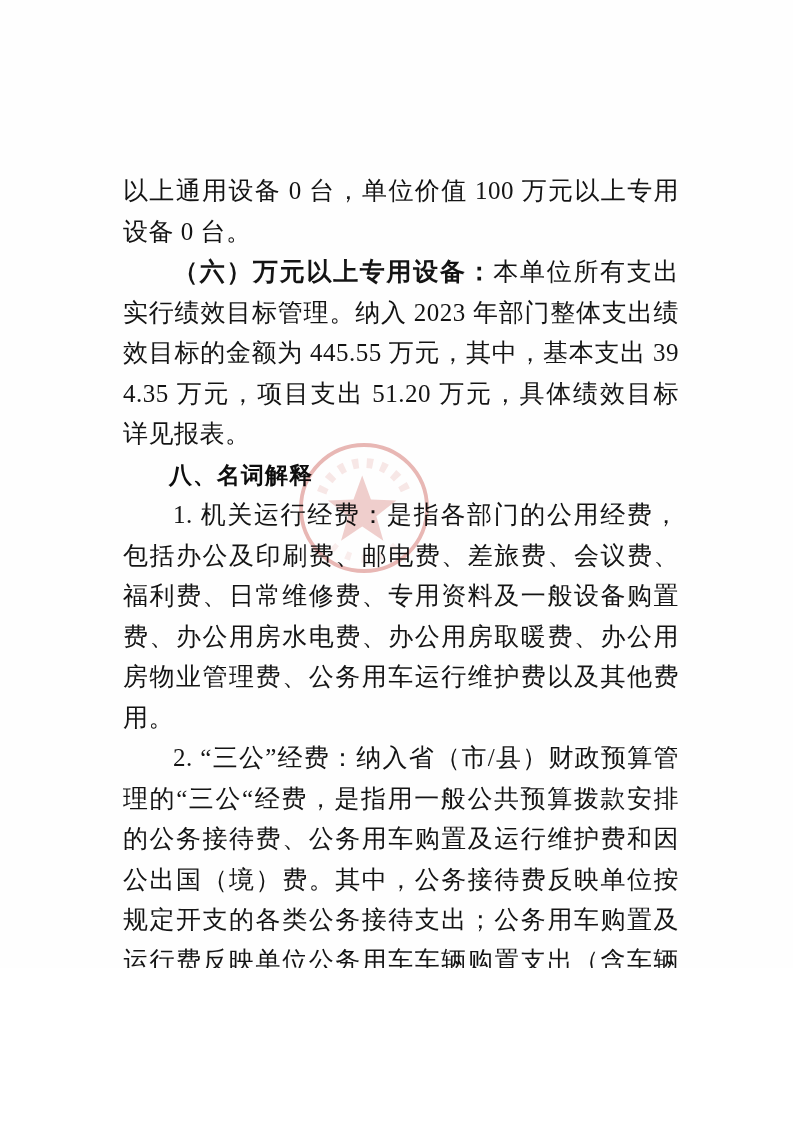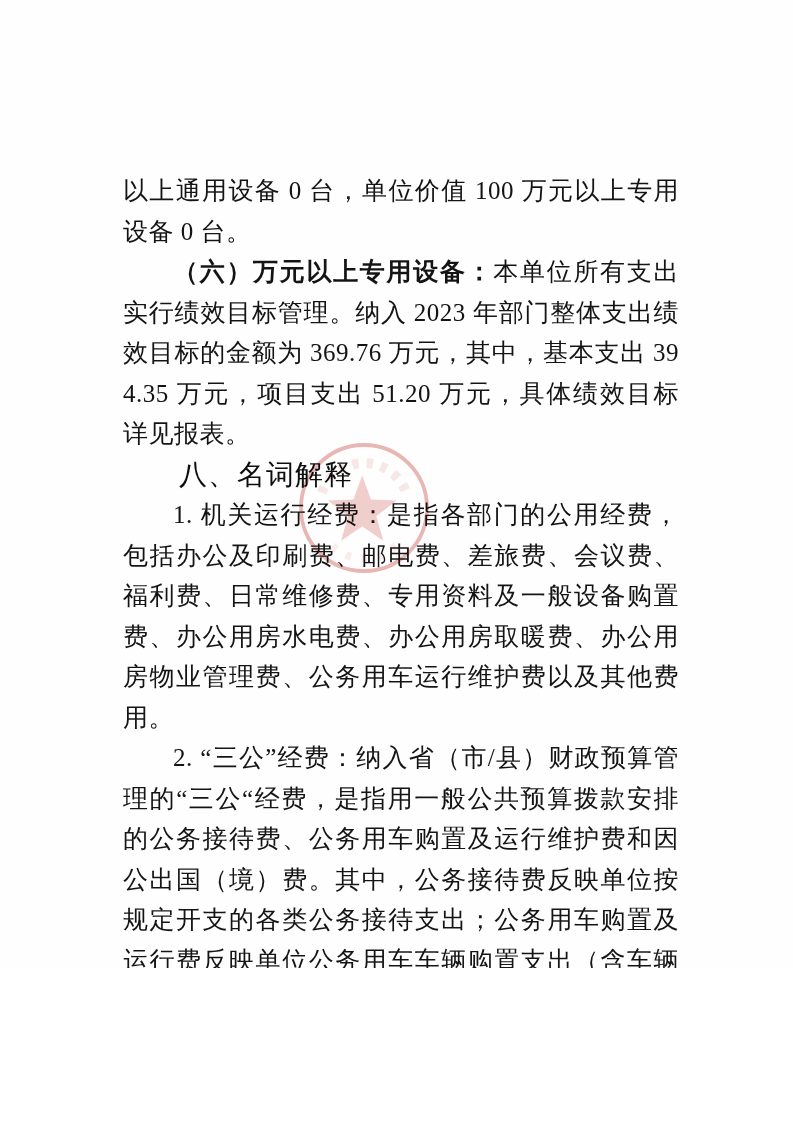--- a/index.html
+++ b/index.html
@@ -30,23 +30,23 @@
     text-align: justify;
     text-justify: inter-character;
     text-indent: 2em;
     word-break: break-all;
   }
   .para.no-indent { text-indent: 0; }
   .lead-bold { font-weight: bold; }
 
   .section-heading {
     margin: 0;
-    font-size: 28px;
+    font-size: 23px;
     line-height: 40.5px;
-    font-weight: normal;
+    font-weight: bold;
     font-family: "Liberation Sans", "DejaVu Sans", sans-serif;
     text-indent: 2em;
     letter-spacing: 1px;
     color: #0d0d0d;
   }
 
   .stamp {
     position: absolute;
     left: 292px;
     top: 436px;
@@ -59,21 +59,21 @@
 </style>
 </head>
 <body>
 
 <div class="page">
 
   <div class="text-block">
 
     <p class="para no-indent">以上通用设备 0 台，单位价值 100 万元以上专用设备 0 台。</p>
 
-    <p class="para"><span class="lead-bold">（六）万元以上专用设备：</span><span>本单位所有支出实行绩效目标管理。纳入 2023 年部门整体支出绩效目标的金额为 369.76 万元，其中，基本支出 394.35 万元，项目支出 51.20 万元，具体绩效目标详见报表。</span></p>
+    <p class="para"><span class="lead-bold">（六）万元以上专用设备：</span><span>本单位所有支出实行绩效目标管理。纳入 2023 年部门整体支出绩效目标的金额为 445.55 万元，其中，基本支出 394.35 万元，项目支出 51.20 万元，具体绩效目标详见报表。</span></p>
 
     <h2 class="section-heading">八、名词解释</h2>
 
     <p class="para">1. 机关运行经费：是指各部门的公用经费，包括办公及印刷费、邮电费、差旅费、会议费、福利费、日常维修费、专用资料及一般设备购置费、办公用房水电费、办公用房取暖费、办公用房物业管理费、公务用车运行维护费以及其他费用。</p>
 
     <p class="para">2. “三公”经费：纳入省（市/县）财政预算管理的“三公“经费，是指用一般公共预算拨款安排的公务接待费、公务用车购置及运行维护费和因公出国（境）费。其中，公务接待费反映单位按规定开支的各类公务接待支出；公务用车购置及运行费反映单位公务用车车辆购置支出（含车辆购置税），以及燃料费、维修费、保险费等支出；因公出国（境）费反映单位公务出国（境）的国际旅费、国外城市间交通费、住宿费、伙食费、培训费、公杂费等等支出。</p>
 
   </div>
 
   <svg class="stamp" viewBox="0 0 160 160" xmlns="http://www.w3.org/2000/svg" aria-hidden="true">

